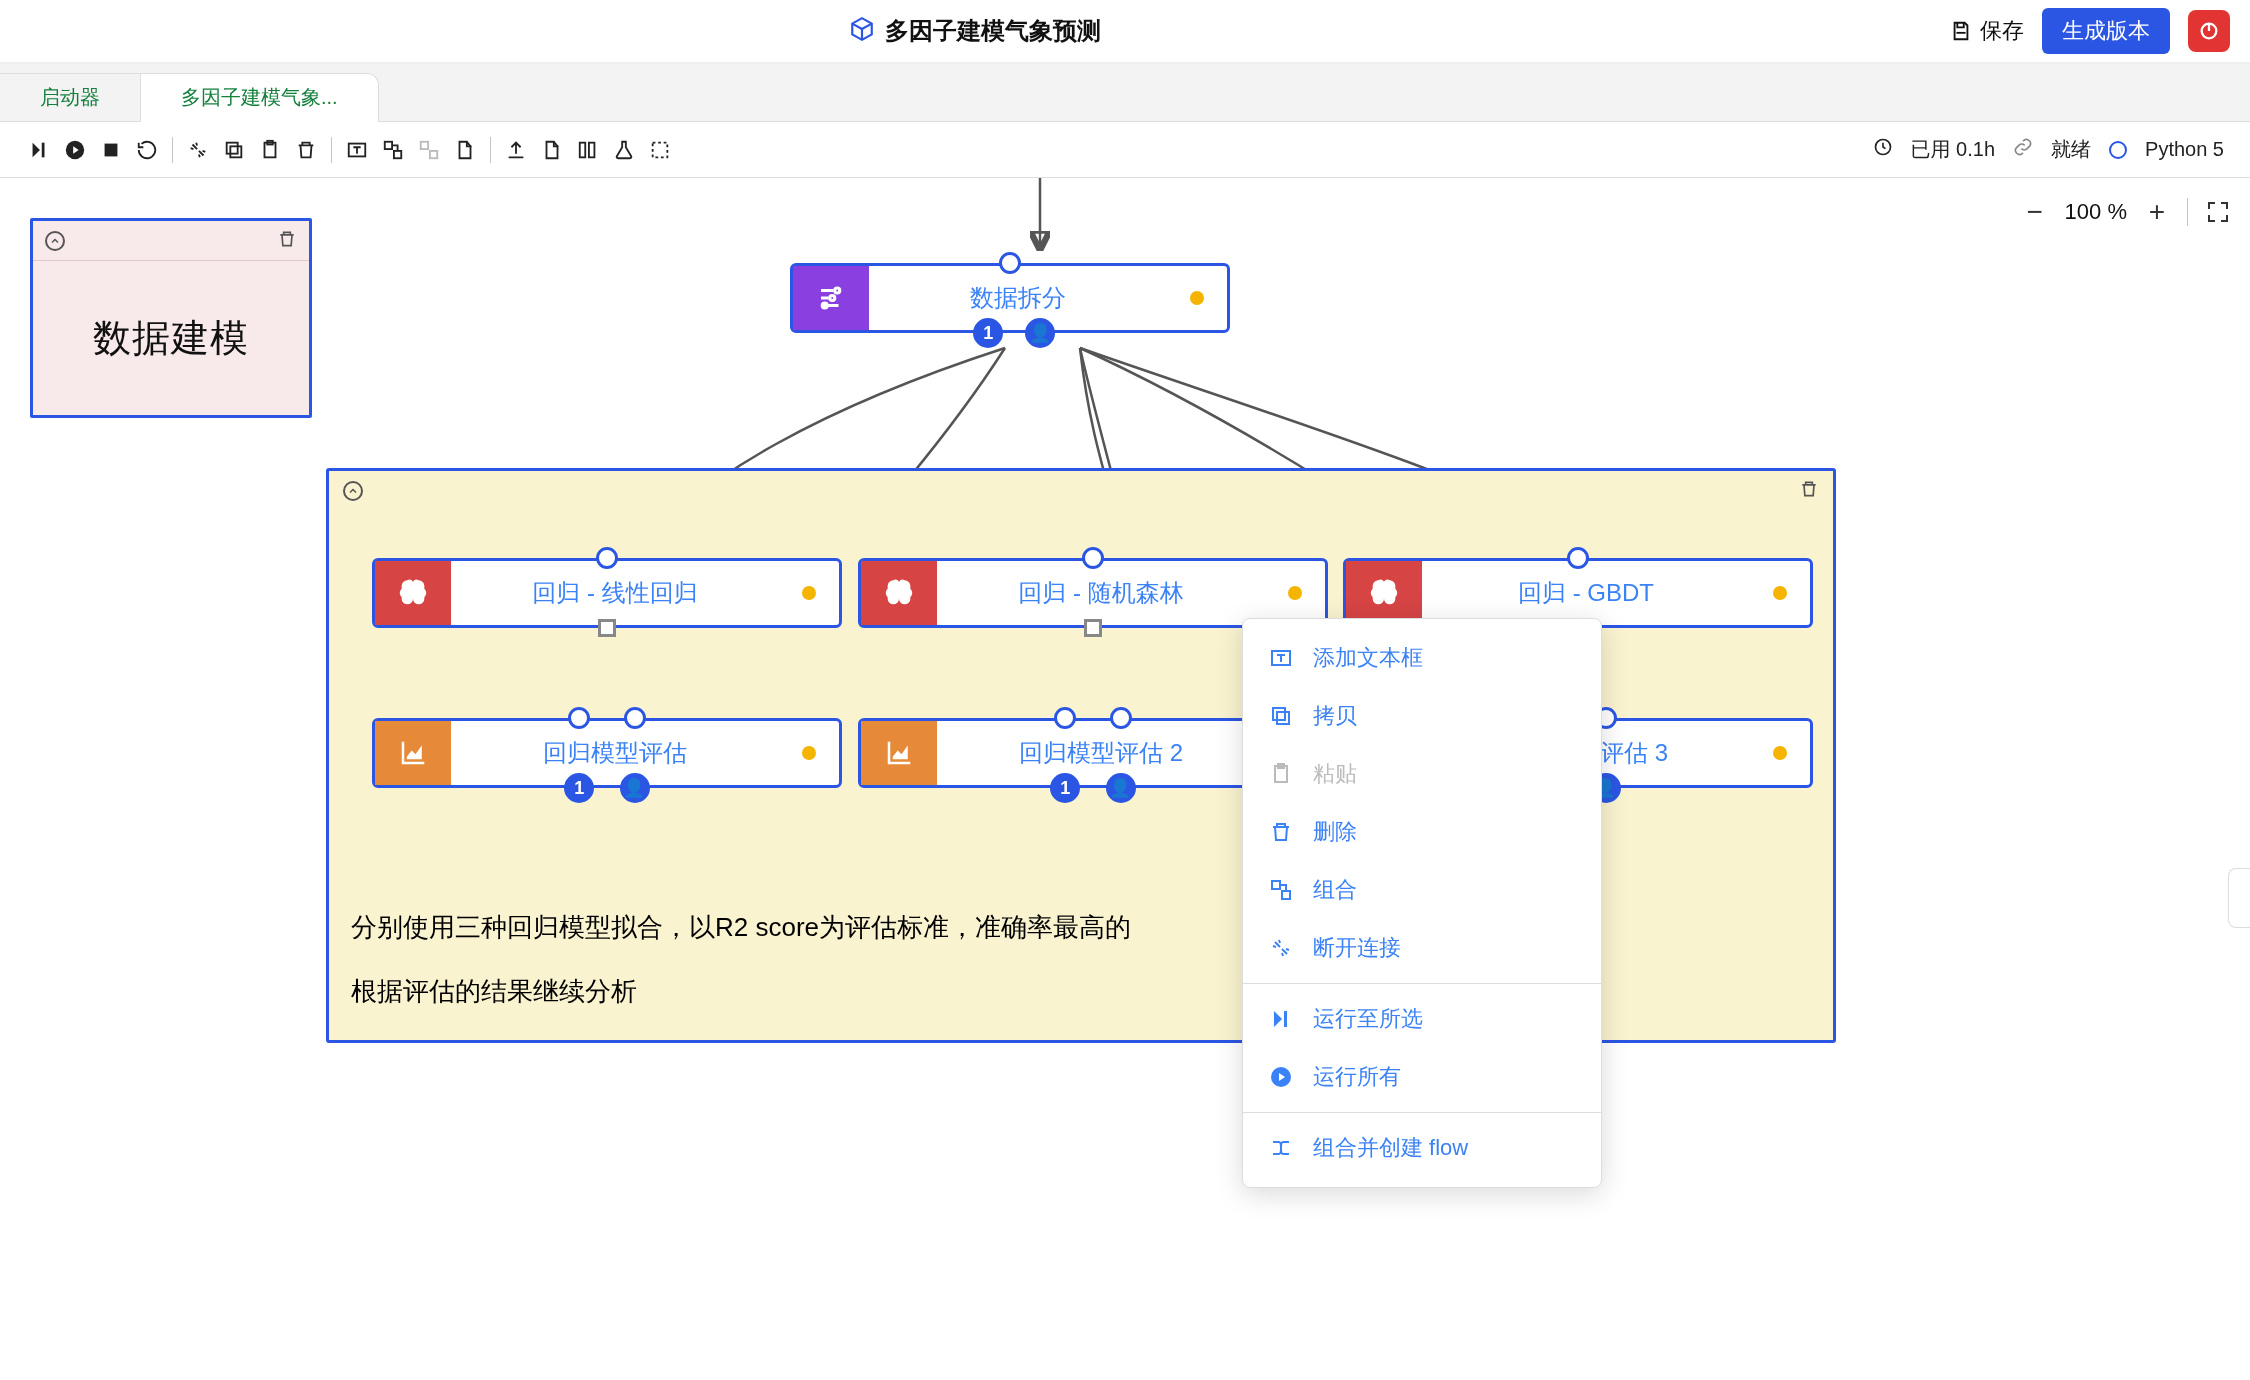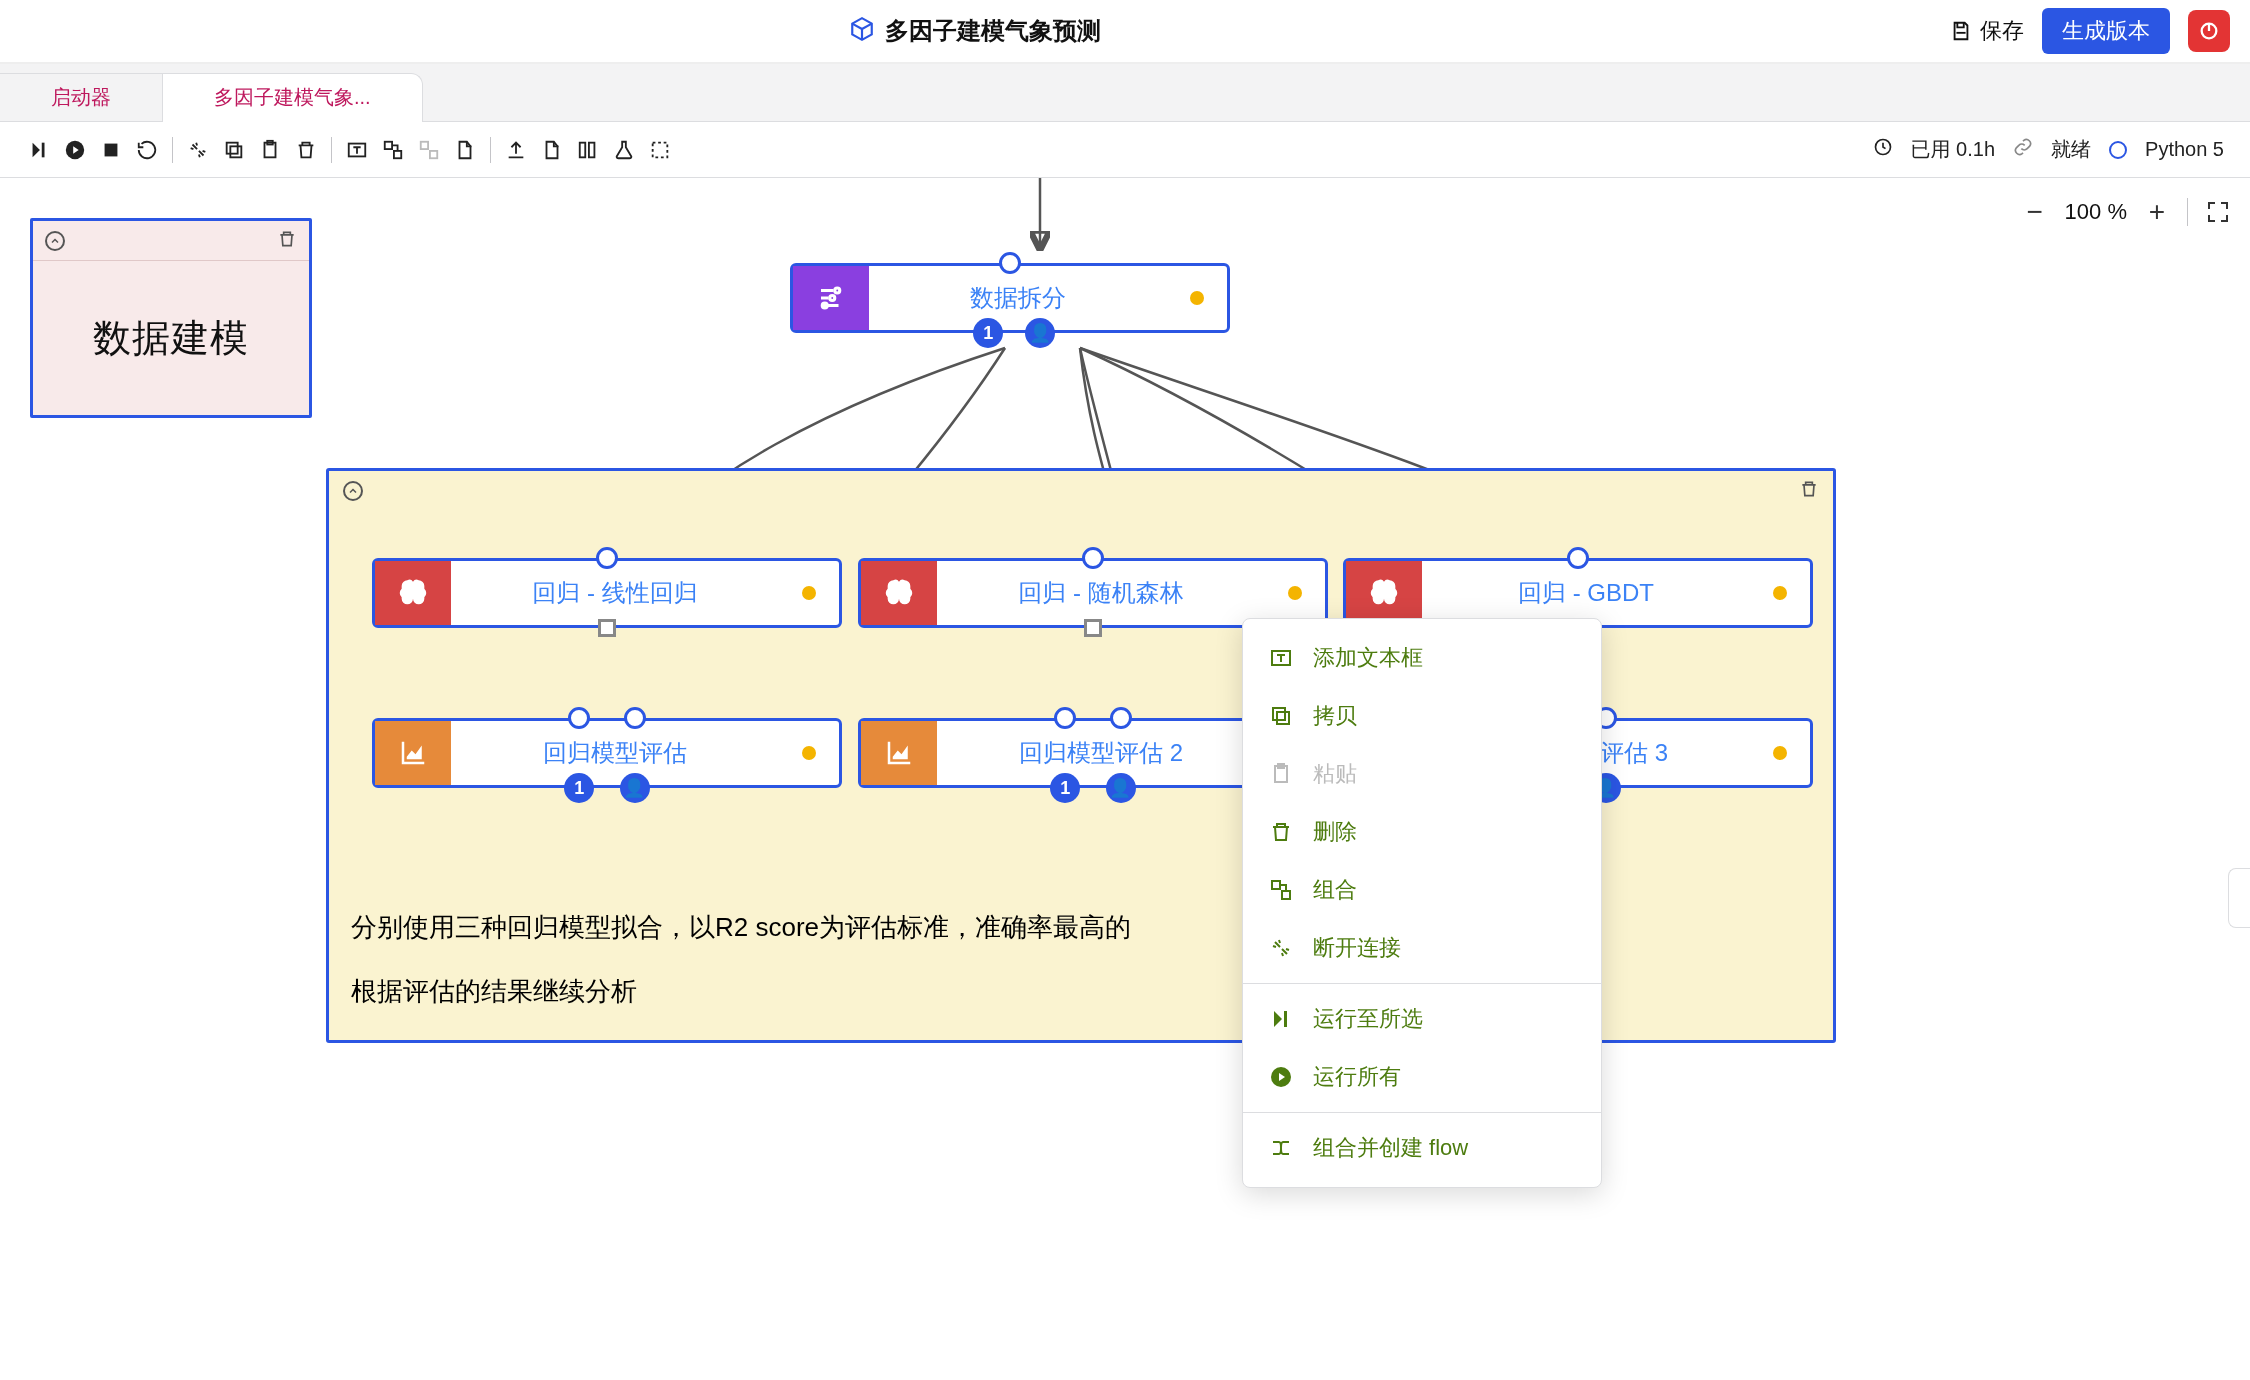--- a/index.html
+++ b/index.html
@@ -49,22 +49,22 @@
     width: 42px; height: 42px; border-radius: 8px; background: #e33434;
     display: flex; align-items: center; justify-content: center; cursor: pointer;
   }
   .power-btn svg { width: 22px; height: 22px; stroke: #fff; fill: none; stroke-width: 2.5; }
   
   .tabstrip {
     height: 58px; background: #f3f3f4; border-bottom: 1px solid var(--border);
     display: flex; align-items: flex-end;
   }
   .tab {
-    height: 48px; display: flex; align-items: center; padding: 0 51px;
-    font-size: 20px; color: #be185d; border-right: 1px solid var(--border);
+    height: 48px; display: flex; align-items: center; padding: 0 40px;
+    font-size: 20px; color: #15803d; border-right: 1px solid var(--border);
     border-top: 1px solid var(--border);
     position: relative;
   }
   .tab.active {
     background: #fff; font-weight: 500;
     border-top-right-radius: 12px;
   }
   .tab.active::after {
     content: ""; position: absolute; bottom: -1px; left: 0; right: 0; height: 1px; background: #fff;
   }
@@ -166,21 +166,21 @@
     width: 360px;
     background: #fff;
     border: 1px solid var(--border);
     border-radius: 8px;
     box-shadow: 0 6px 28px rgba(0,0,0,.15);
     padding: 10px 0;
     z-index: 50;
   }
   .ctx .item {
     display: flex; align-items: center; gap: 20px;
-    padding: 14px 26px; font-size: 22px; color: #4d7c0f; cursor: pointer;
+    padding: 14px 26px; font-size: 22px; color: #3b82f6; cursor: pointer;
   }
   .ctx .item.disabled { color: #bbb; }
   .ctx .item.hover { background: var(--hover); color: var(--blue); }
   .ctx .item svg { width: 24px; height: 24px; }
   .ctx hr { border: none; border-top: 1px solid var(--border); margin: 6px 0;}
   .chevron-up { width:20px;height:20px;border:2px solid #555;border-radius:50%;display:inline-flex;align-items:center;justify-content:center;}
   .trash { width:20px;height:20px;}
   .right-tab { position:absolute; right:0; top:690px; width:22px; height:60px; border:1px solid var(--border); border-right:none; border-radius:8px 0 0 8px; background:#fff;}
 </style>
 </head>

